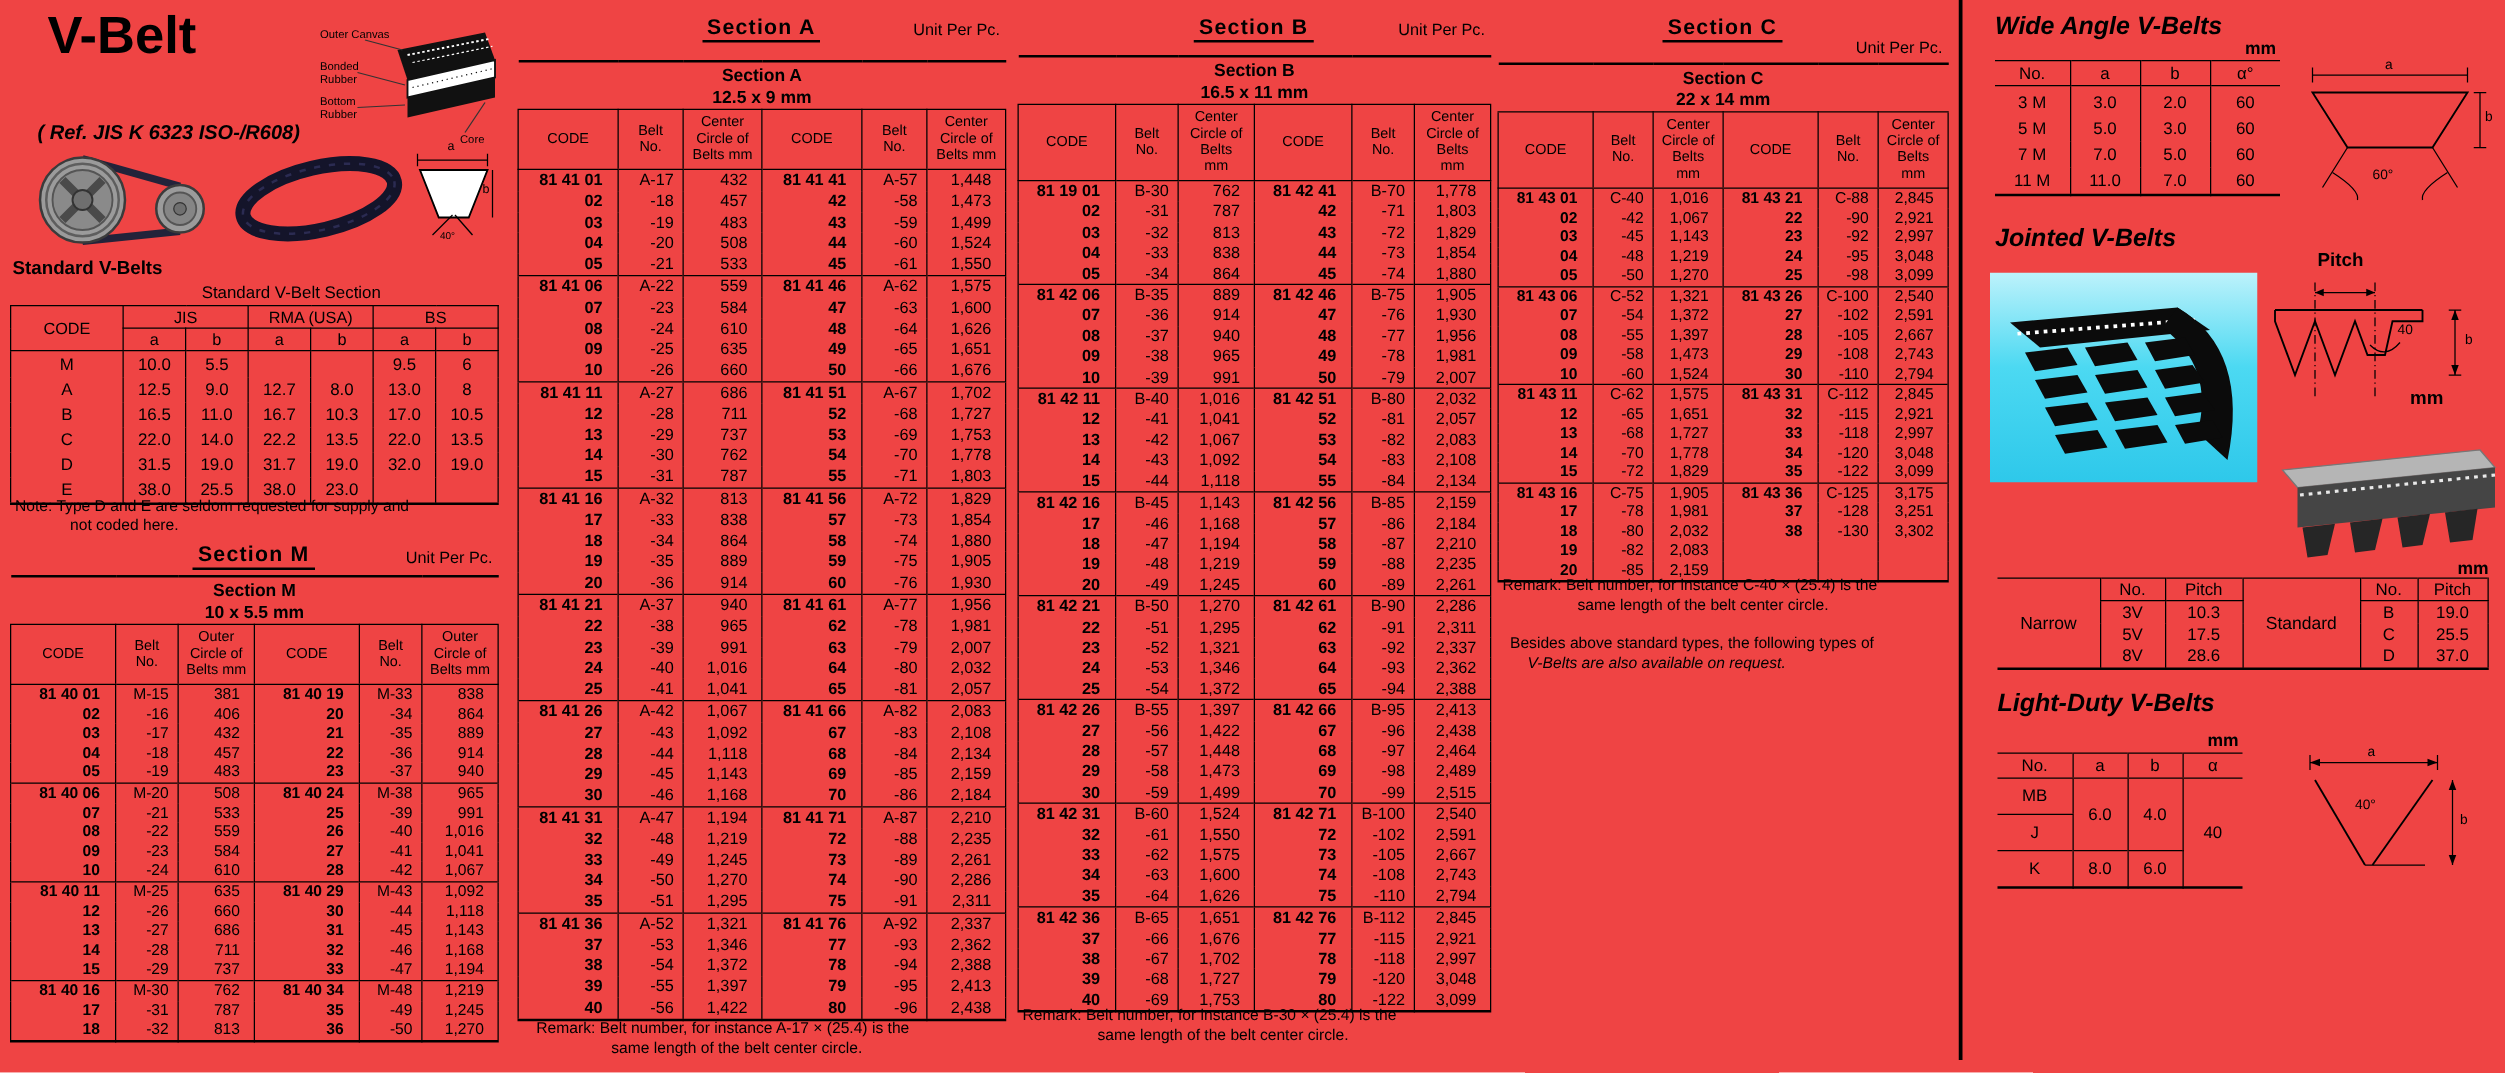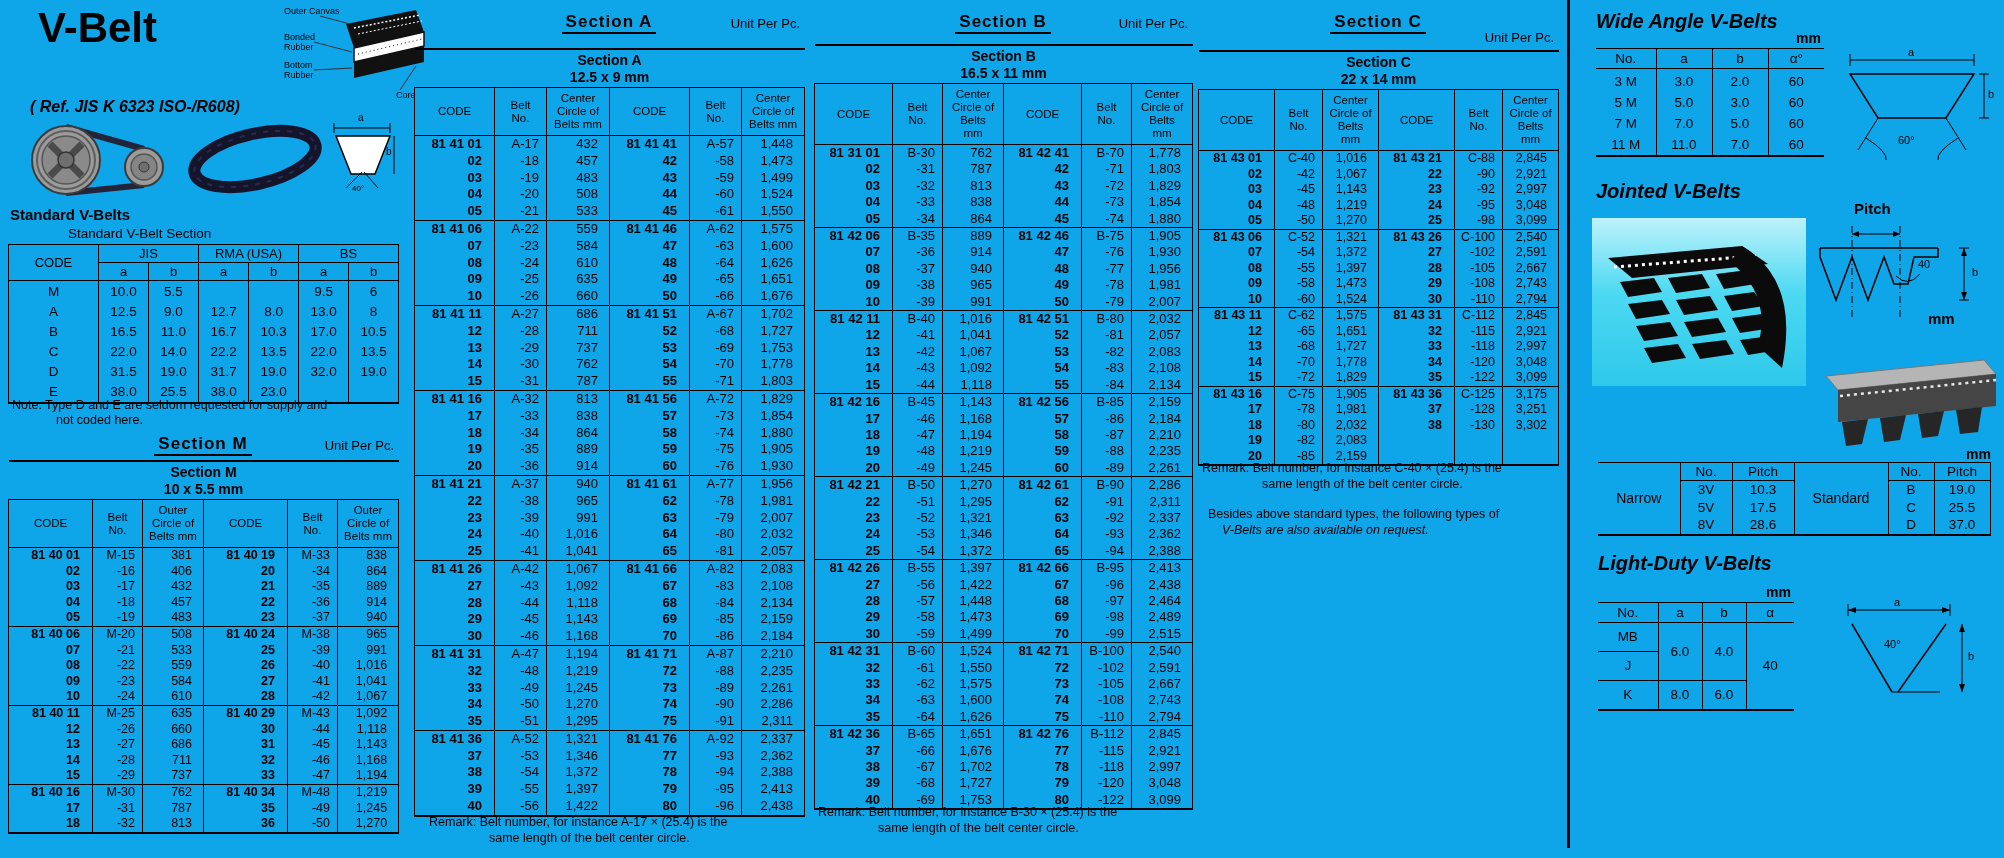--- a/index.html
+++ b/index.html
@@ -1,33 +1,33 @@
 <!DOCTYPE html>
 <html><head>
 <meta charset="utf-8">
 <style>
   html,body{margin:0;padding:0;background:#fff;}
-  .page{position:relative;width:2004px;height:858px;background:#0ea5e9;color:#000;
+  .page{position:relative;width:2004px;height:858px;background:#ef4444;color:#000;
         font-family:"Liberation Sans","DejaVu Sans",sans-serif;overflow:hidden;}
   .abs{position:absolute;}
   .pre{white-space:pre-line;}
   
   .panel{position:absolute;top:0;}
   #panel-left{left:8px;top:4px;width:390px;height:854px;}
   #panel-a{left:414px;top:8px;width:390px;}
   #panel-b{left:814px;top:4px;width:378px;}
   #panel-c{left:1198px;top:4px;width:360px;}
   #vdivider{position:absolute;left:1567px;top:0;width:3px;height:848px;background:#000;}
   #panel-right{left:1584px;top:4px;width:414px;height:850px;}
   
   .vb-title{font-size:42px;font-weight:800;letter-spacing:0px;}
   .vb-sub{font-size:26px;font-weight:800;}
   .vb-ref{font-size:16px;font-weight:700;font-style:italic;}
   .std-head{font-size:15px;font-weight:700;}
-  .std-caption{font-size:13.5px;}
+  .std-caption{font-size:13.5px;text-align:center;}
   table.std{border-collapse:collapse;table-layout:fixed;width:390px;
             border-top:1.5px solid #000;border-bottom:2px solid #000;}
   .std th{font-size:13px;font-weight:400;border:1px solid #000;padding:1px 0;}
   .std td{font-size:13.5px;text-align:center;line-height:18px;
           border-left:1px solid #000;border-right:1px solid #000;}
   .std tbody tr:first-child td{border-top:1.5px solid #000;padding-top:2px;}
   .note{font-size:12.5px;line-height:15px;}
   
   .sec-titleline{position:relative;text-align:center;height:24px;}
   .sec-title{font-size:17px;font-weight:800;letter-spacing:1px;
@@ -84,21 +84,21 @@
 </style>
 </head>
 <body>
 
 <div class="page">
 
   <div class="panel" id="panel-left">
     <div class="abs vb-title" style="left:30px;top:0px;">V-Belt</div>
     <div class="abs vb-ref" style="left:22px;top:94px;">( Ref. JIS K 6323 ISO-/R608)</div>
 
-    <div class="abs" style="left:248px;top:0px;width:142px;height:112px;margin-left:28px;">
+    <div class="abs" style="left:248px;top:16px;width:142px;height:112px;">
       <svg width="142" height="112">
         <polygon points="62,20 132,6 140,28 70,44" fill="#111"></polygon>
         <line x1="70" y1="24" x2="136" y2="11" stroke="#fff" stroke-width="1.5" stroke-dasharray="2 2"></line>
         <line x1="74" y1="30" x2="138" y2="17" stroke="#fff" stroke-width="1" stroke-dasharray="2 2"></line>
         <polygon points="70,44 140,28 140,42 70,58" fill="#fff" stroke="#111" stroke-width="1.5"></polygon>
         <line x1="74" y1="50" x2="138" y2="35" stroke="#111" stroke-width="1" stroke-dasharray="1 3"></line>
         <polygon points="70,58 140,42 140,58 70,74" fill="#111"></polygon>
         <line x1="36" y1="12" x2="66" y2="20" stroke="#333" stroke-width="1"></line>
         <line x1="30" y1="38" x2="68" y2="48" stroke="#333" stroke-width="1"></line>
         <line x1="30" y1="66" x2="68" y2="64" stroke="#333" stroke-width="1"></line>
@@ -816,21 +816,21 @@
           <th class="pre">Belt
 No.</th>
           <th class="pre">Center
 Circle of
 Belts
 mm</th>
         </tr>
       </thead>
       <tbody>
           <tr class="gs">
-            <td class="bc0">81 31 01</td>
+            <td class="bc0">81 19 01</td>
             <td class="bc1">B-30</td>
             <td class="bc2">762</td>
             <td class="bc0">81 42 41</td>
             <td class="bc1">B-70</td>
             <td class="bc2">1,778</td>
           </tr>
           <tr>
             <td class="bc0">02</td>
             <td class="bc1">-31</td>
             <td class="bc2">787</td>

